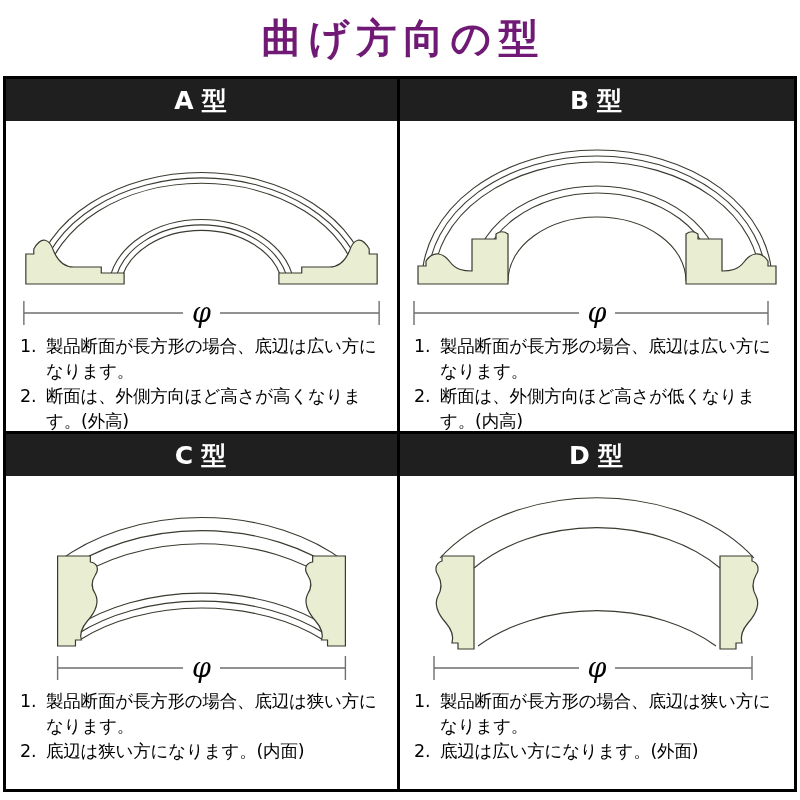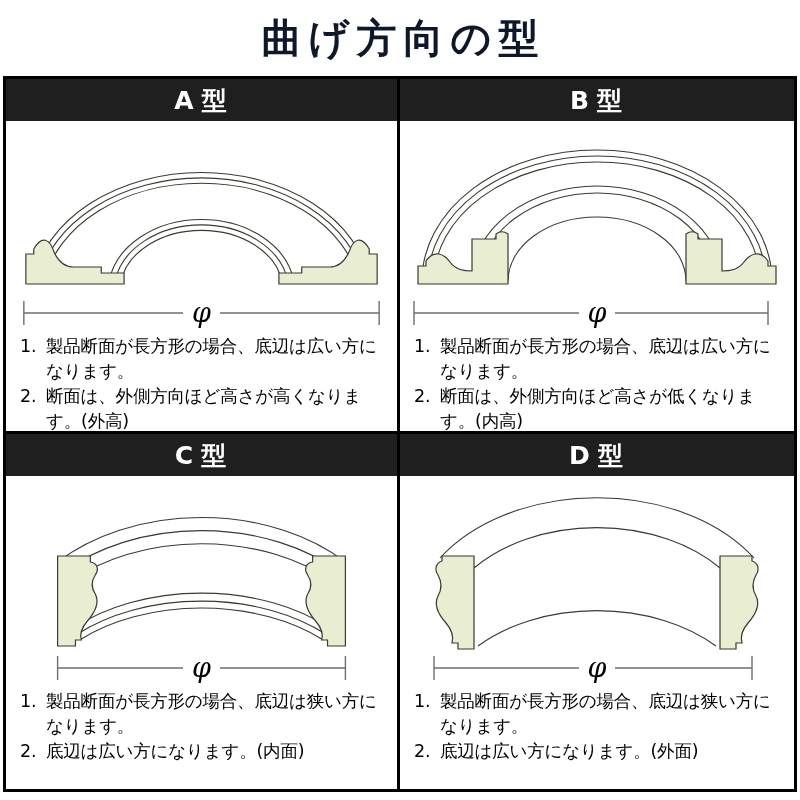--- a/index.html
+++ b/index.html
@@ -14,21 +14,21 @@
   
   .title {
     width: 800px;
     height: 76px;
     display: flex;
     align-items: center;
     justify-content: center;
     font-size: 40px;
     font-weight: 700;
     letter-spacing: 7px;
-    color: #0f172a;
+    color: #701a75;
     text-indent: 7px;
     line-height: 1;
   }
 
   
   .grid {
     position: absolute;
     left: 3px;
     top: 76px;
     width: 794px;
@@ -258,21 +258,21 @@
         <div class="phi"><span>φ</span></div>
       </div>
 
       <div class="notes">
         <div class="note">
           <span class="num">1.</span>
           <span class="body">製品断面が長方形の場合、底辺は狭い方になります。</span>
         </div>
         <div class="note">
           <span class="num">2.</span>
-          <span class="body">底辺は広い方になります。(内面)</span>
+          <span class="body">底辺は狭い方になります。(内面)</span>
         </div>
       </div>
     </div>
 
     <div class="cell br">
       <div class="hdr">
         <span class="tlab">D</span>
         <span>型</span>
       </div>
 

